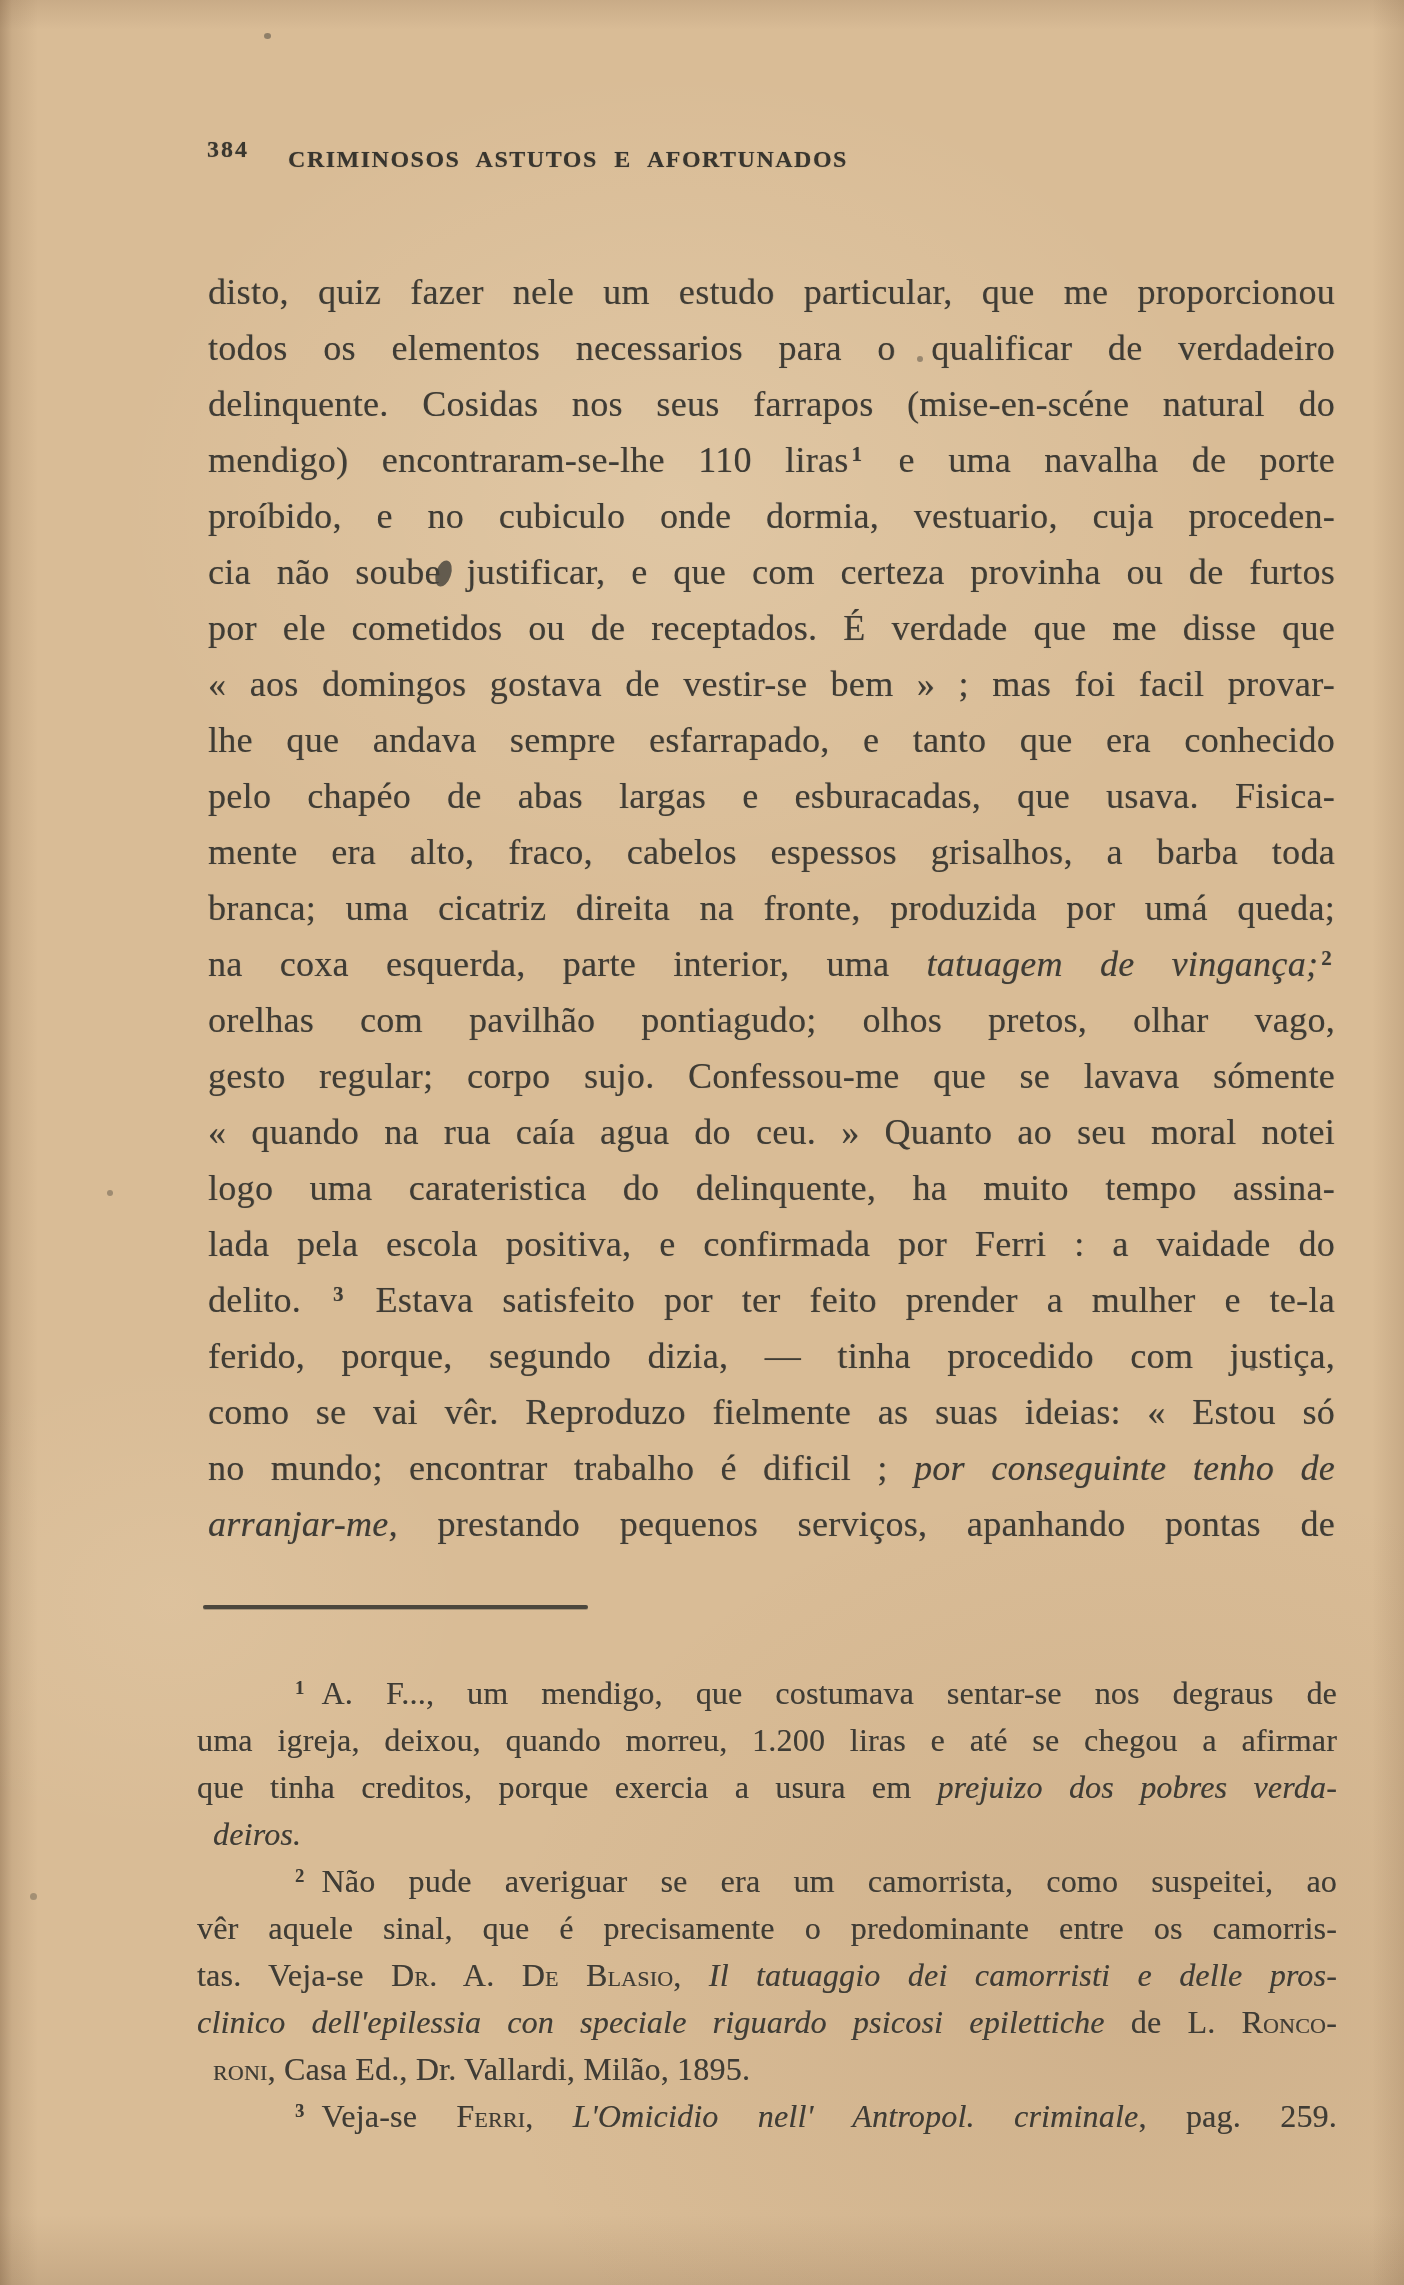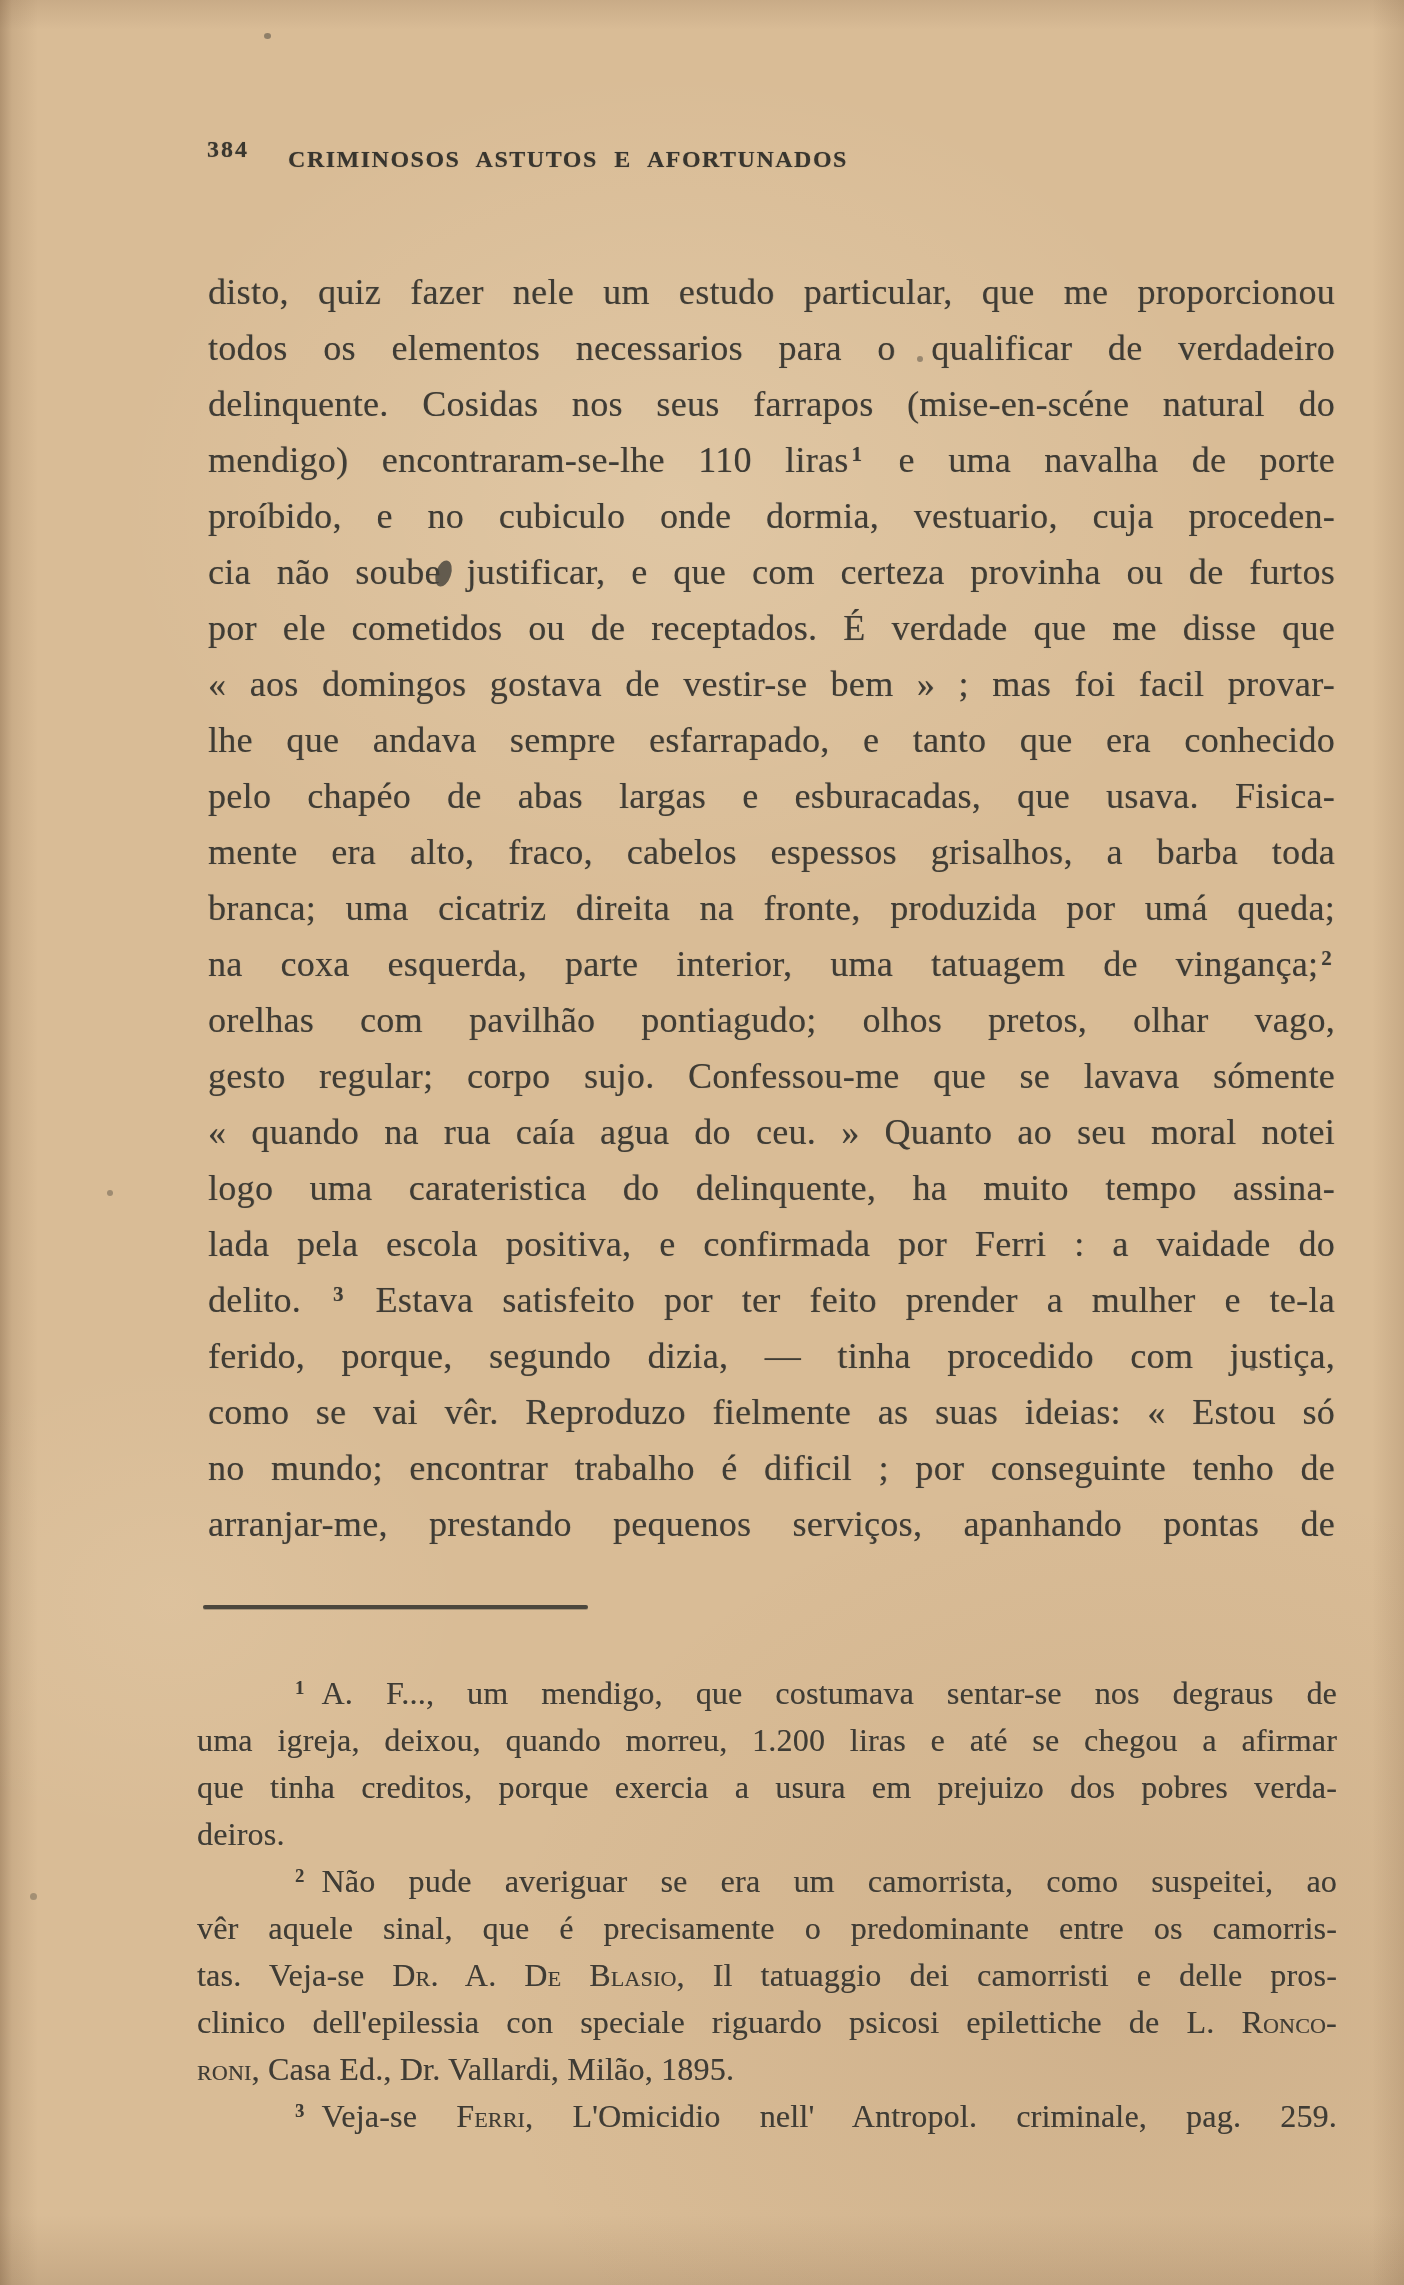--- a/index.html
+++ b/index.html
@@ -36,23 +36,23 @@
     position:absolute;left:208px;top:264px;width:1127px;
     font-size:36px;line-height:56px;letter-spacing:0.3px;
     text-shadow:0.3px 0.3px 0.7px rgba(62,58,48,0.45);
   }
   .fn-block{
     position:absolute;left:197px;top:1670px;width:1140px;
     font-size:32px;line-height:47px;letter-spacing:0.2px;
     text-shadow:0.3px 0.3px 0.6px rgba(62,58,48,0.45);
   }
   .ln{text-align:justify;text-align-last:justify;white-space:normal;}
-  .ln.left{text-align-last:left;}
+  .ln.left{text-align-last:left;margin-left:16px;}
   .ln.indent{text-indent:95px;}
-  .it{}
+  .it{font-style:italic;}
   .sc{font-variant:small-caps;}
   sup.sup{
     font-size:0.58em;font-weight:700;line-height:0;
     vertical-align:baseline;position:relative;top:-0.55em;
     margin:0 3px;
   }
   .fn-block .ln.indent sup.sup{margin-right:17px;}
   .rule{
     position:absolute;left:203px;top:1605px;width:385px;height:4px;
     background:#4c473d;border-radius:2px;

